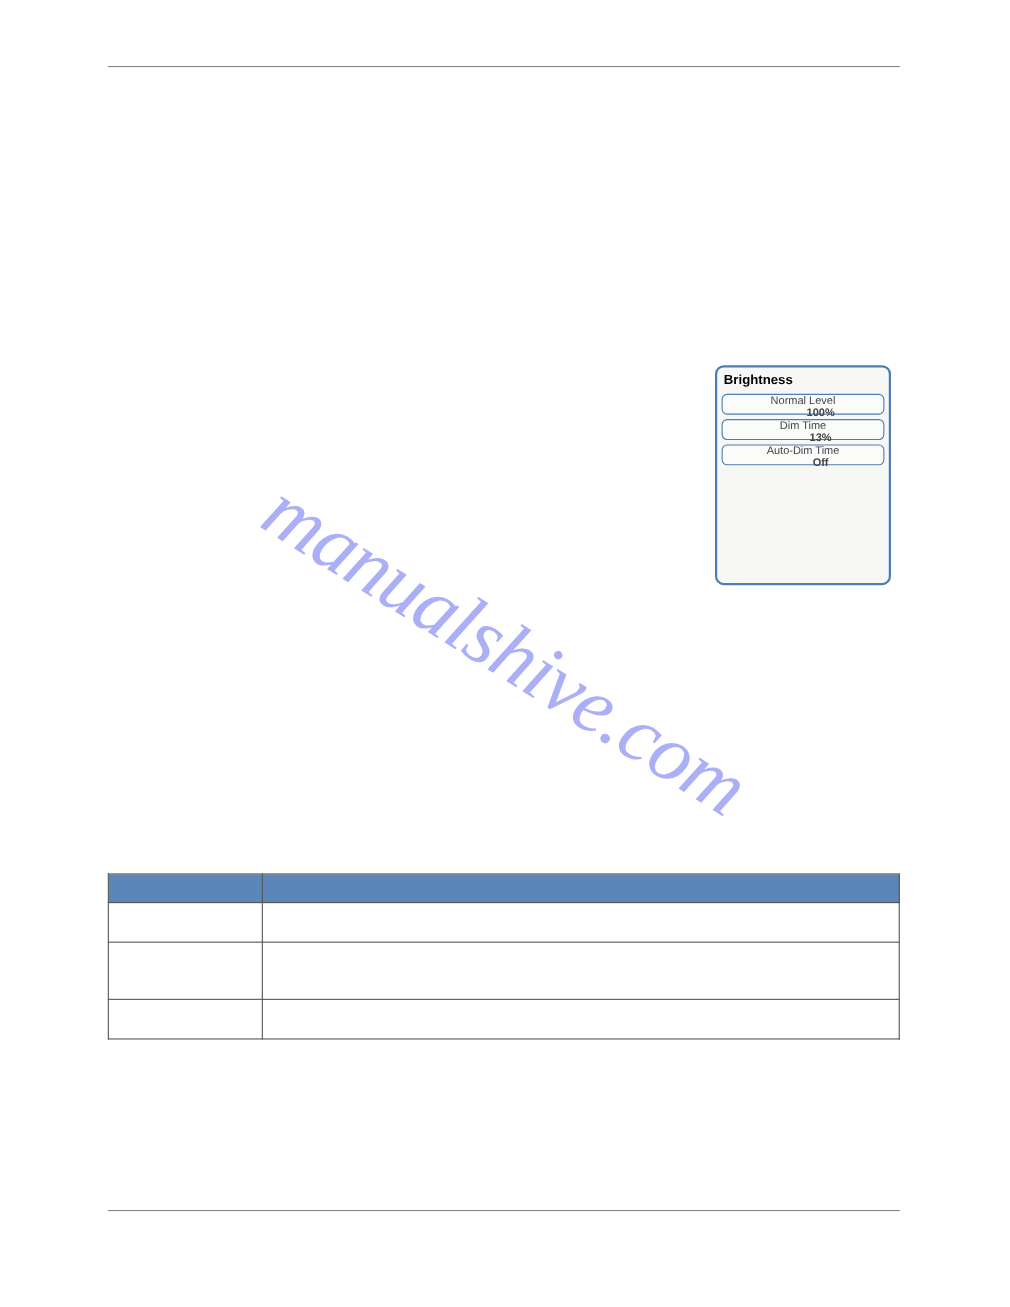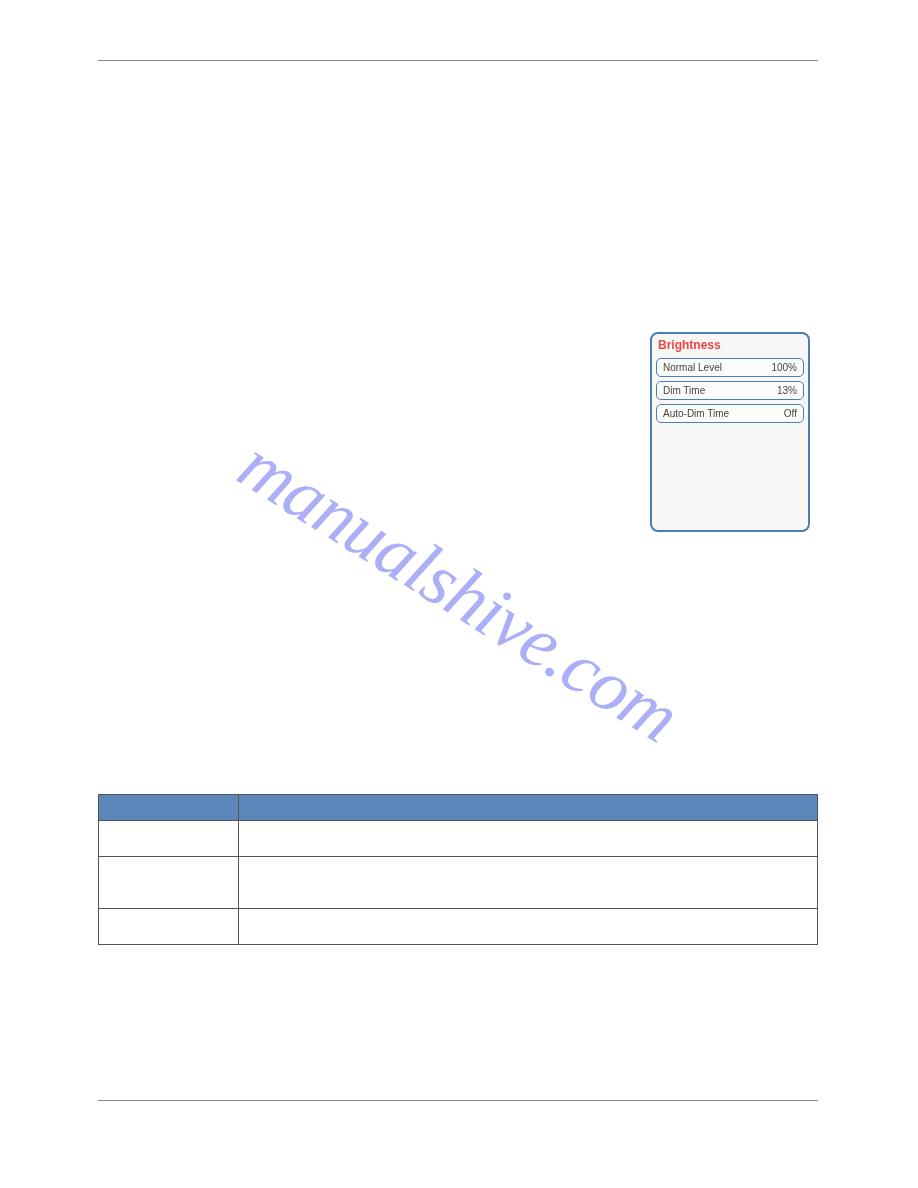--- a/index.html
+++ b/index.html
@@ -40,37 +40,38 @@
     height: 200px;
     border: 2px solid #4d7db5;
     border-radius: 8px;
     background: #f7f7f5;
     font-family: "Segoe UI", Arial, sans-serif;
   }
   .panel-title {
     padding: 4px 6px 6px 6px;
     font-weight: bold;
     font-size: 12px;
-    color: #ef4444;
+    color: #000000;
   }
   .panel-row {
     margin: 0 4px 4px 4px;
     border: 1px solid #4d7db5;
     border-radius: 5px;
     height: 19px;
     display: flex;
     align-items: center;
     justify-content: space-between;
     padding: 0 6px;
     font-size: 10px;
     color: #444;
     background: #fbfbfa;
+    flex-direction: column;
   }
   .panel-row .lbl { font-weight: 500; }
-  .panel-row .val { font-weight: 400; margin-left: 32px; }
+  .panel-row .val { font-weight: 700; margin-left: 32px; }
   .panel-footer {
     position: absolute;
     bottom: 0;
     left: 0;
     right: 0;
     height: 42px;
     display: flex;
     align-items: center;
     justify-content: space-between;
     padding: 0 6px 2px 6px;

